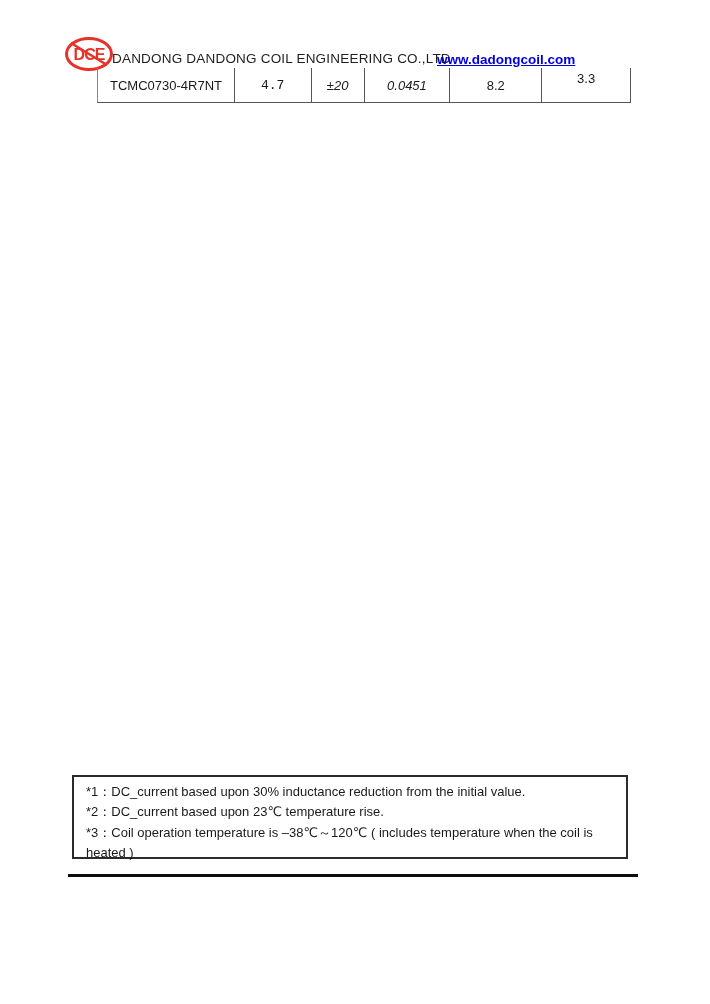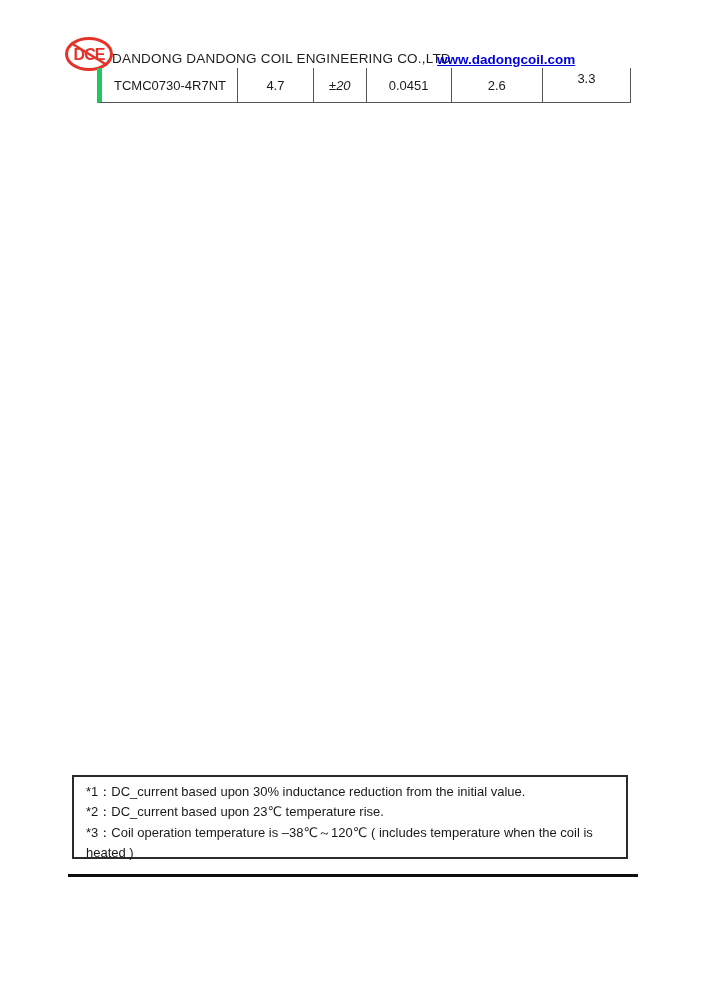--- a/index.html
+++ b/index.html
@@ -38,34 +38,34 @@
     cursor: pointer;
   }
 
   
   .data-row {
     position: absolute;
     left: 97px; top: 68px;
     width: 534px; height: 35px;
     display: flex;
     border-bottom: 1px solid #555;
-    border-left: 5px solid #22c55e;
+    border-left: 1px solid #22c55e;
     font-size: 13px;
   }
   .data-row .cell {
     border-right: 1px solid #555;
     display: flex;
     align-items: center;
     justify-content: center;
     height: 100%;
   }
   .cell.c0 { width: 137px; justify-content: flex-start; padding-left: 12px; }
-  .cell.c1 { width: 77px; }
+  .cell.c1 { width: 77px; font-family: Liberation Mono, monospace; }
   .cell.c2 { width: 53px; font-style: italic; }
-  .cell.c3 { width: 86px; }
+  .cell.c3 { width: 86px; font-style: italic; }
   .cell.c4 { width: 92px; }
   .cell.c5 { width: 89px; align-items: flex-start; padding-top: 3px; }
 
   
   .notes-box {
     position: absolute;
     left: 72px; top: 775px;
     width: 556px; height: 84px;
     border: 2px solid #2b2b2b;
     padding: 5px 2px 12px 12px;
@@ -97,21 +97,21 @@
 </div>
 
 <div class="company-name">DANDONG DANDONG COIL ENGINEERING CO.,LTD</div>
 <span class="website-link">www.dadongcoil.com</span>
 
 <div class="data-row">
   <div class="cell c0">TCMC0730-4R7NT</div>
   <div class="cell c1">4.7</div>
   <div class="cell c2">±20</div>
   <div class="cell c3">0.0451</div>
-  <div class="cell c4">2.6</div>
+  <div class="cell c4">8.2</div>
   <div class="cell c5">3.3</div>
 </div>
 
 <div class="notes-box">
   <div class="note-line">*1：DC_current based upon 30% inductance reduction from the initial value.</div>
   <div class="note-line">*2：DC_current based upon 23℃  temperature rise.</div>
   <div class="note-line">*3：Coil operation temperature is –38℃～120℃ ( includes temperature when the coil is heated )</div>
 </div>
 
 <div class="footer-rule"></div>

